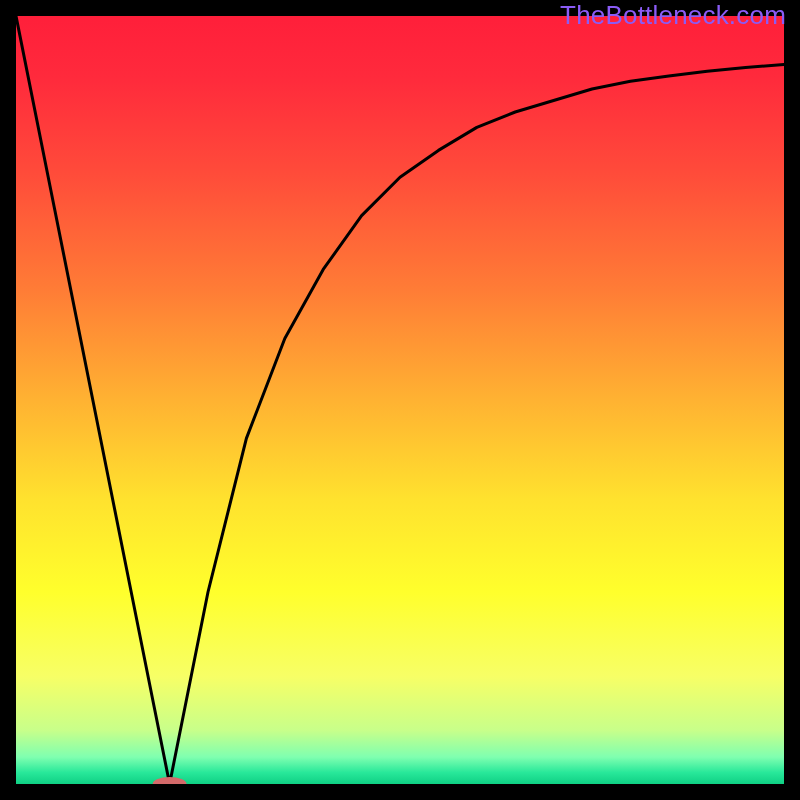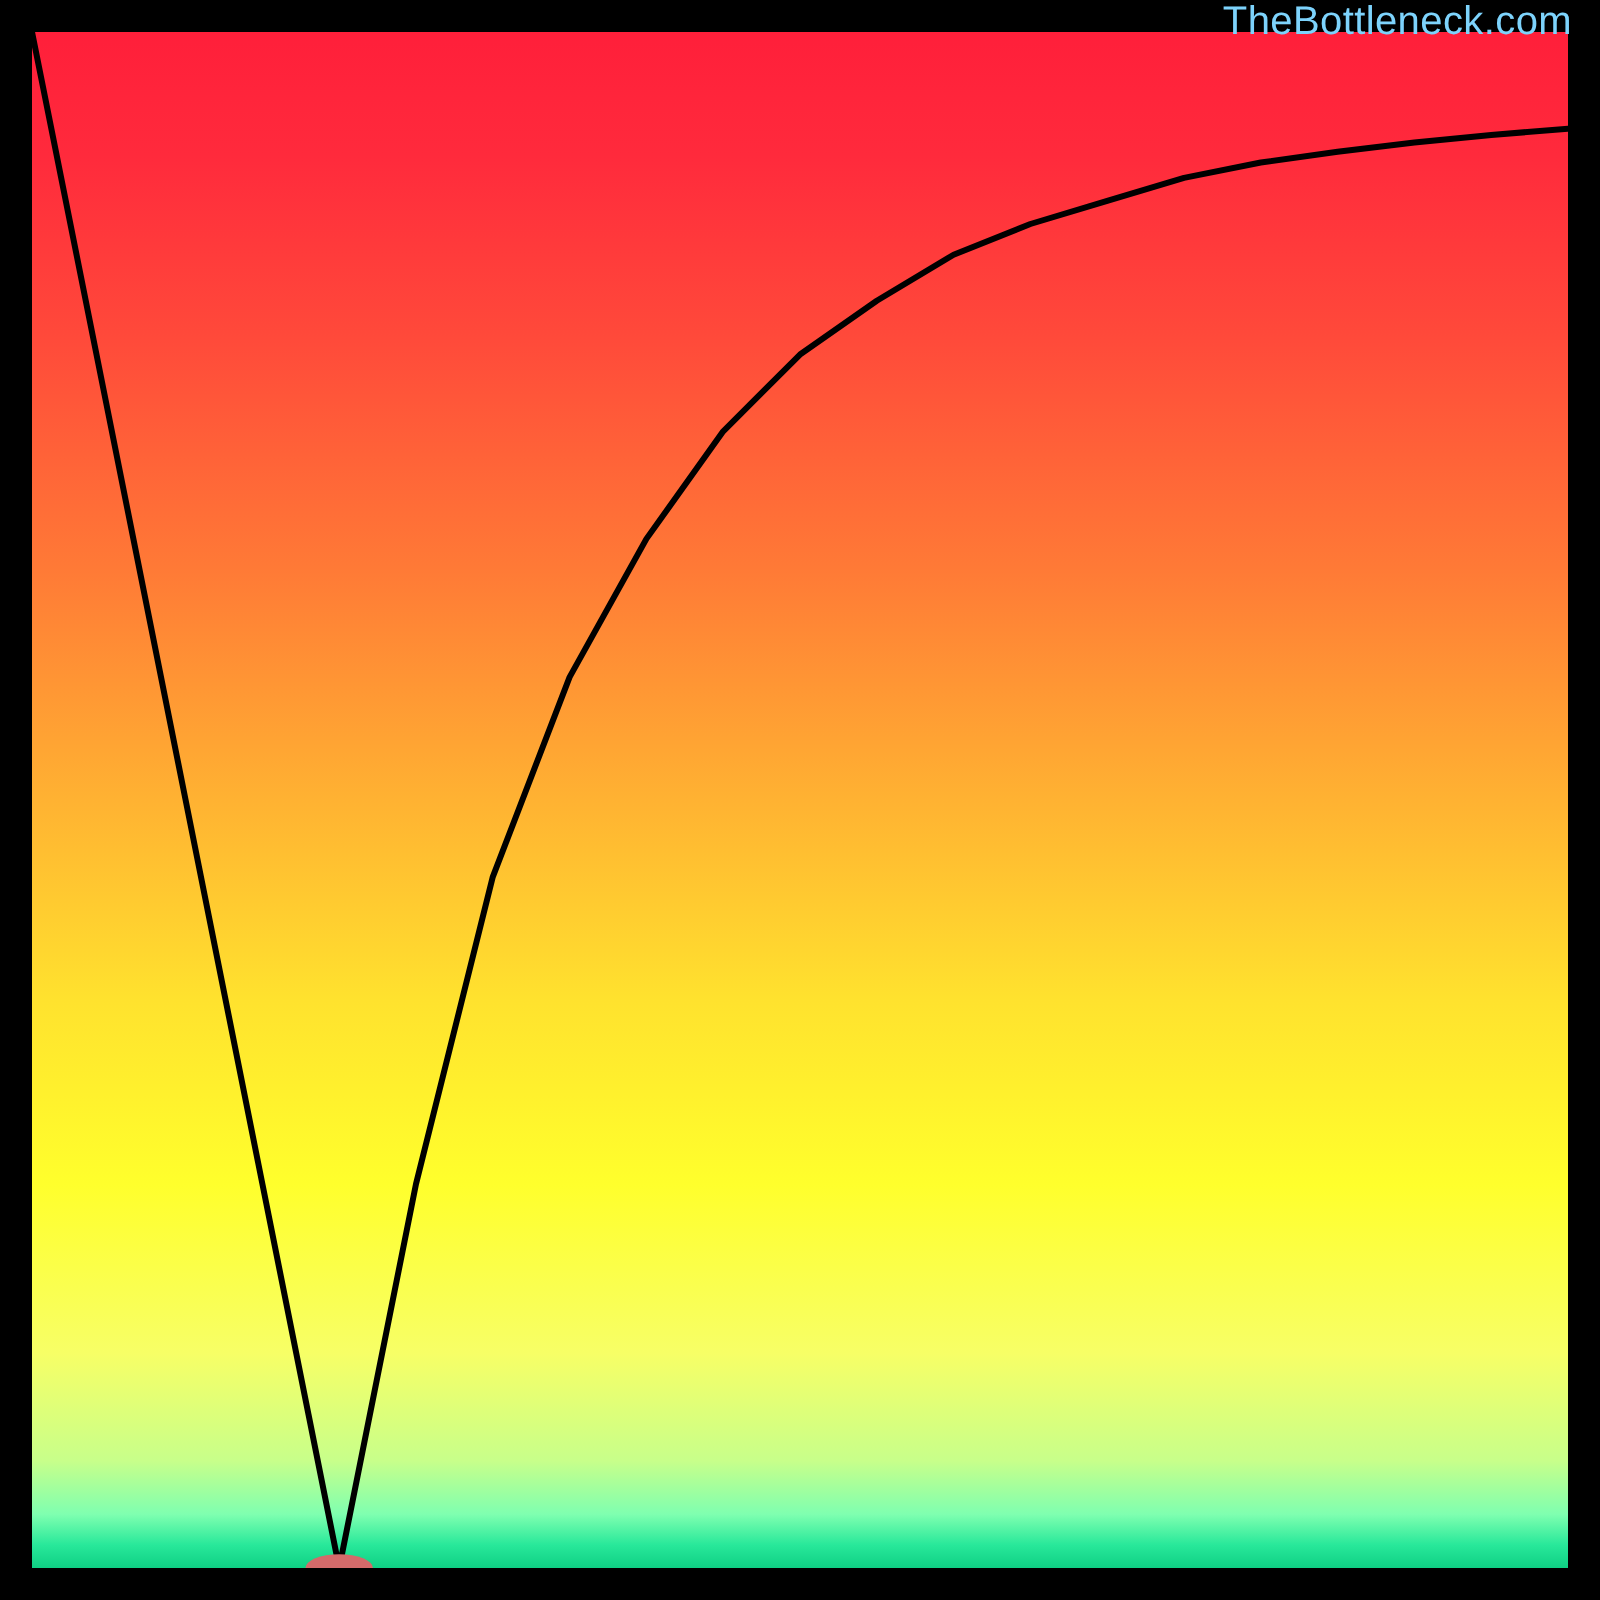--- a/index.html
+++ b/index.html
@@ -23,22 +23,22 @@
     position: absolute;
     left: 0;
     top: 0;
     width: 768px;
     height: 768px;
   }
   .watermark {
     position: absolute;
     top: 0;
     right: 14px;
-    color: #7dd3fc;
-    font-size: 20px;
+    color: #8b5cf6;
+    font-size: 26px;
     font-weight: 500;
     letter-spacing: 0.2px;
     user-select: none;
   }
 </style>
 </head>
 <body>
 
 <div class="frame">
   <svg class="plot" viewBox="0 0 768 768" preserveAspectRatio="none">

